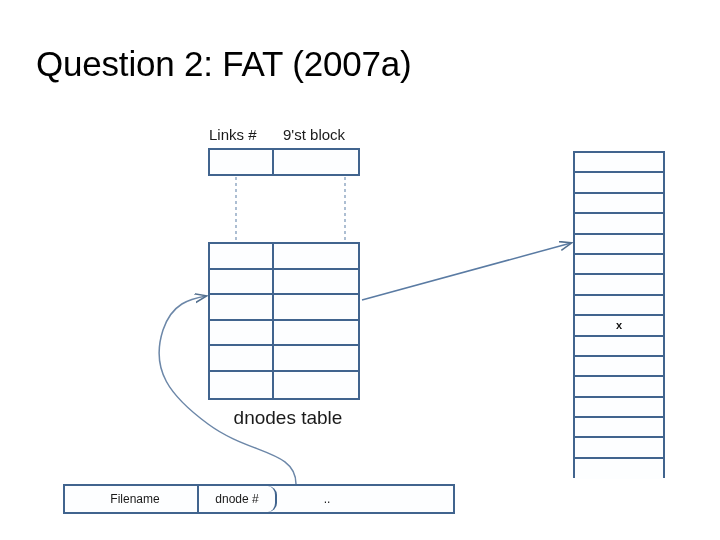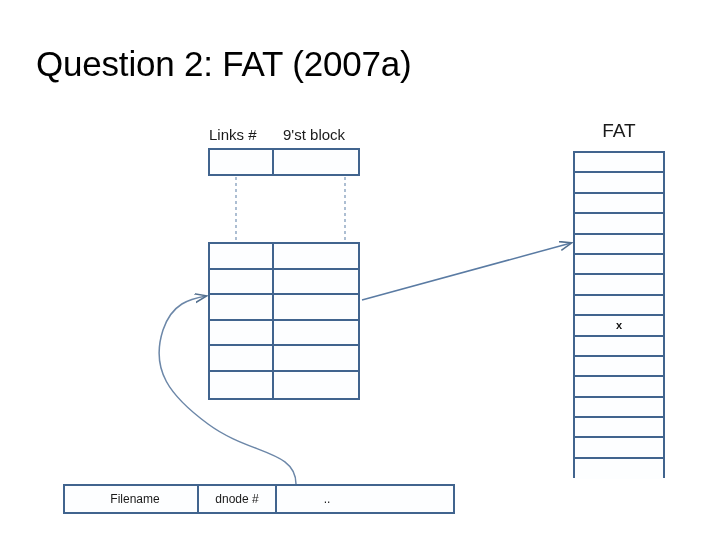--- a/index.html
+++ b/index.html
@@ -132,21 +132,21 @@
   
   #dir-row {
     left: 63px;
     top: 484px;
     width: 392px;
     height: 30px;
   }
   #dir-row .row { height: 100%; padding-left: 8px; }
   #dir-row .c-filename  { width: 126px; }
   #dir-row .c-extension { width:  84px; }
-  #dir-row .c-dnode     { width:  78px; }
+  #dir-row .c-dnode     { width:  78px; border-radius: 9px; }
   #dir-row .c-more      { width: 100px; }
   #dir-row .cell { font-size: 12px; color: #1a1a1a; }
 
   
   #connectors {
     position: absolute;
     left: 0; top: 0;
     width: 720px;
     height: 540px;
     pointer-events: none;
@@ -189,22 +189,22 @@
     <div class="row">
       <div class="cell c-a"></div>
       <div class="cell c-b"></div>
     </div>
     <div class="row">
       <div class="cell c-a"></div>
       <div class="cell c-b"></div>
     </div>
   </div>
 
-
-  <div id="fat-caption">FAT</div>
+  <div id="dnodes-caption">dnodes table</div>
+
 
   <div class="tbl" id="fat-table">
     <div class="row"></div>
     <div class="row"></div>
     <div class="row"></div>
     <div class="row"></div>
     <div class="row"></div>
     <div class="row"></div>
     <div class="row"></div>
     <div class="row"></div>

